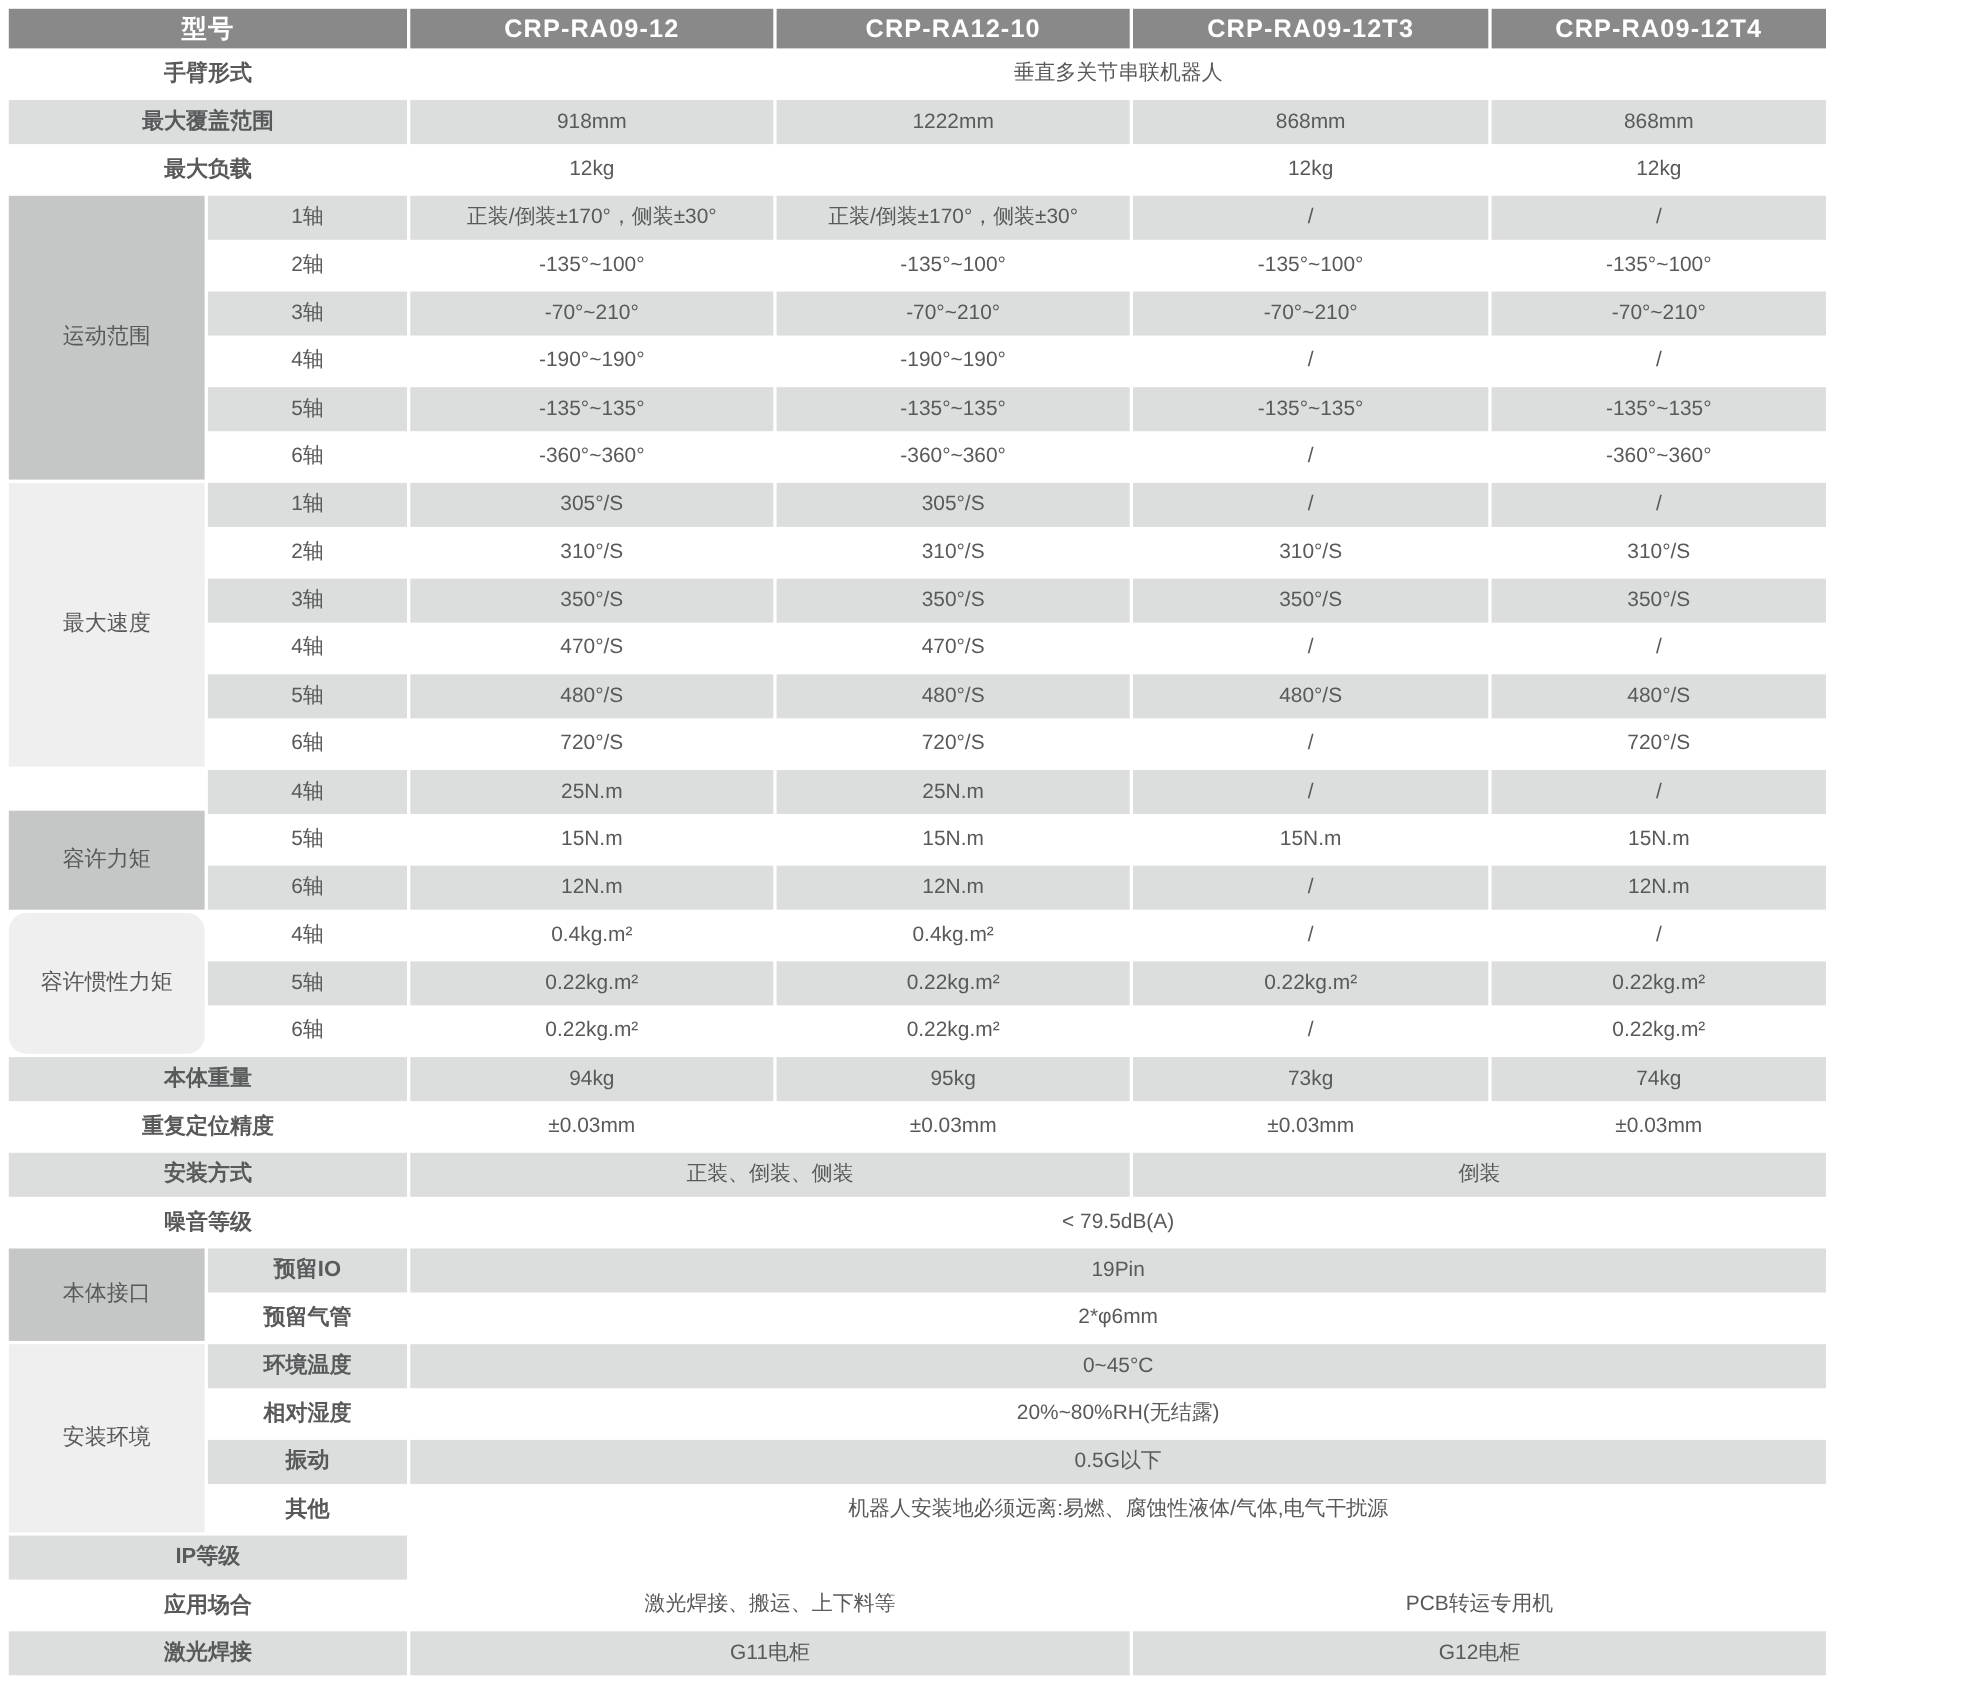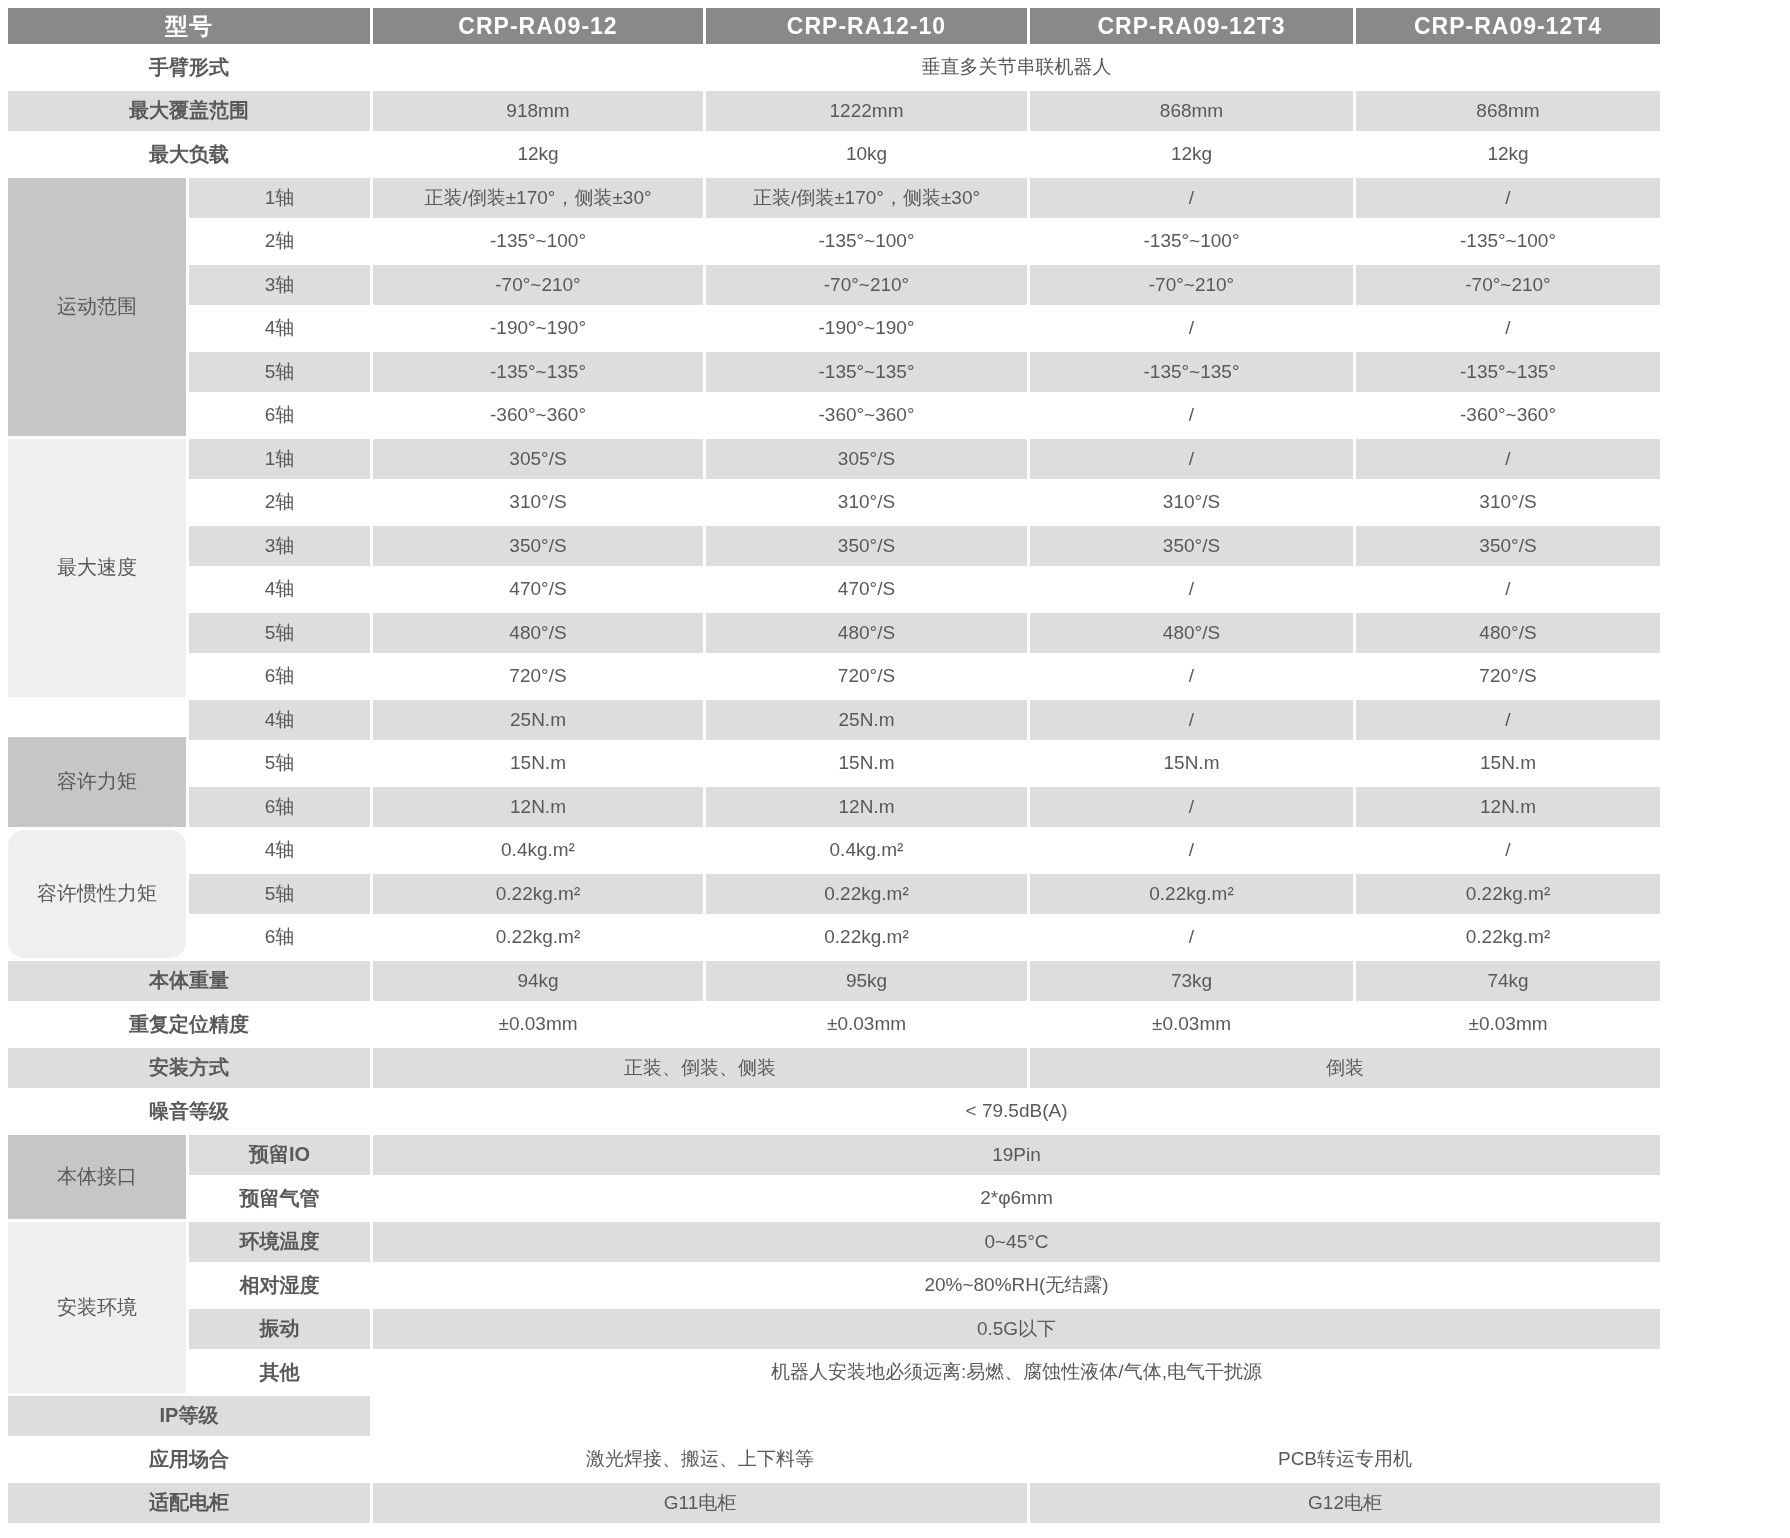--- a/index.html
+++ b/index.html
@@ -52,21 +52,20 @@
 
 <div class="cell row-label" style="grid-area: 2 / 1 / auto / span 2;">手臂形式</div>
     <div class="cell " style="grid-area: 2 / 3 / auto / span 4;">垂直多关节串联机器人</div>
     <div class="cell row-label shade-gray" style="grid-area: 3 / 1 / auto / span 2;">最大覆盖范围</div>
     <div class="cell  shade-gray" style="grid-area: 3 / 3 / auto / span 1;">918mm</div>
     <div class="cell  shade-gray" style="grid-area: 3 / 4 / auto / span 1;">1222mm</div>
     <div class="cell  shade-gray" style="grid-area: 3 / 5 / auto / span 1;">868mm</div>
     <div class="cell  shade-gray" style="grid-area: 3 / 6 / auto / span 1;">868mm</div>
     <div class="cell row-label" style="grid-area: 4 / 1 / auto / span 2;">最大负载</div>
     <div class="cell " style="grid-area: 4 / 3 / auto / span 1;">12kg</div>
-    <div class="cell " style="grid-area: 4 / 4 / auto / span 1;">10kg</div>
     <div class="cell " style="grid-area: 4 / 5 / auto / span 1;">12kg</div>
     <div class="cell " style="grid-area: 4 / 6 / auto / span 1;">12kg</div>
     <div class="cell group-label shade-dark" style="grid-area: 5 / 1 / span 6;">运动范围</div>
     <div class="cell  shade-gray" style="grid-area: 5 / 2;">1轴</div>
     <div class="cell  shade-gray" style="grid-area: 5 / 3 / auto / span 1;">正装/倒装±170°，侧装±30°</div>
     <div class="cell  shade-gray" style="grid-area: 5 / 4 / auto / span 1;">正装/倒装±170°，侧装±30°</div>
     <div class="cell  shade-gray" style="grid-area: 5 / 5 / auto / span 1;">/</div>
     <div class="cell  shade-gray" style="grid-area: 5 / 6 / auto / span 1;">/</div>
     <div class="cell " style="grid-area: 6 / 2;">2轴</div>
     <div class="cell " style="grid-area: 6 / 3 / auto / span 1;">-135°~100°</div>
@@ -182,16 +181,16 @@
     <div class="cell sub-bold" style="grid-area: 30 / 2;">相对湿度</div>
     <div class="cell " style="grid-area: 30 / 3 / auto / span 4;">20%~80%RH(无结露)</div>
     <div class="cell sub-bold shade-gray" style="grid-area: 31 / 2;">振动</div>
     <div class="cell  shade-gray" style="grid-area: 31 / 3 / auto / span 4;">0.5G以下</div>
     <div class="cell sub-bold" style="grid-area: 32 / 2;">其他</div>
     <div class="cell " style="grid-area: 32 / 3 / auto / span 4;">机器人安装地必须远离:易燃、腐蚀性液体/气体,电气干扰源</div>
     <div class="cell row-label shade-gray" style="grid-area: 33 / 1 / auto / span 2;">IP等级</div>
     <div class="cell row-label" style="grid-area: 34 / 1 / auto / span 2;">应用场合</div>
     <div class="cell " style="grid-area: 34 / 3 / auto / span 2;">激光焊接、搬运、上下料等</div>
     <div class="cell " style="grid-area: 34 / 5 / auto / span 2;">PCB转运专用机</div>
-    <div class="cell row-label shade-gray" style="grid-area: 35 / 1 / auto / span 2;">适配电柜</div>
+    <div class="cell row-label shade-gray" style="grid-area: 35 / 1 / auto / span 2;">激光焊接</div>
     <div class="cell  shade-gray" style="grid-area: 35 / 3 / auto / span 2;">G11电柜</div>
     <div class="cell  shade-gray" style="grid-area: 35 / 5 / auto / span 2;">G12电柜</div>
   </div>
 
 </body></html>

